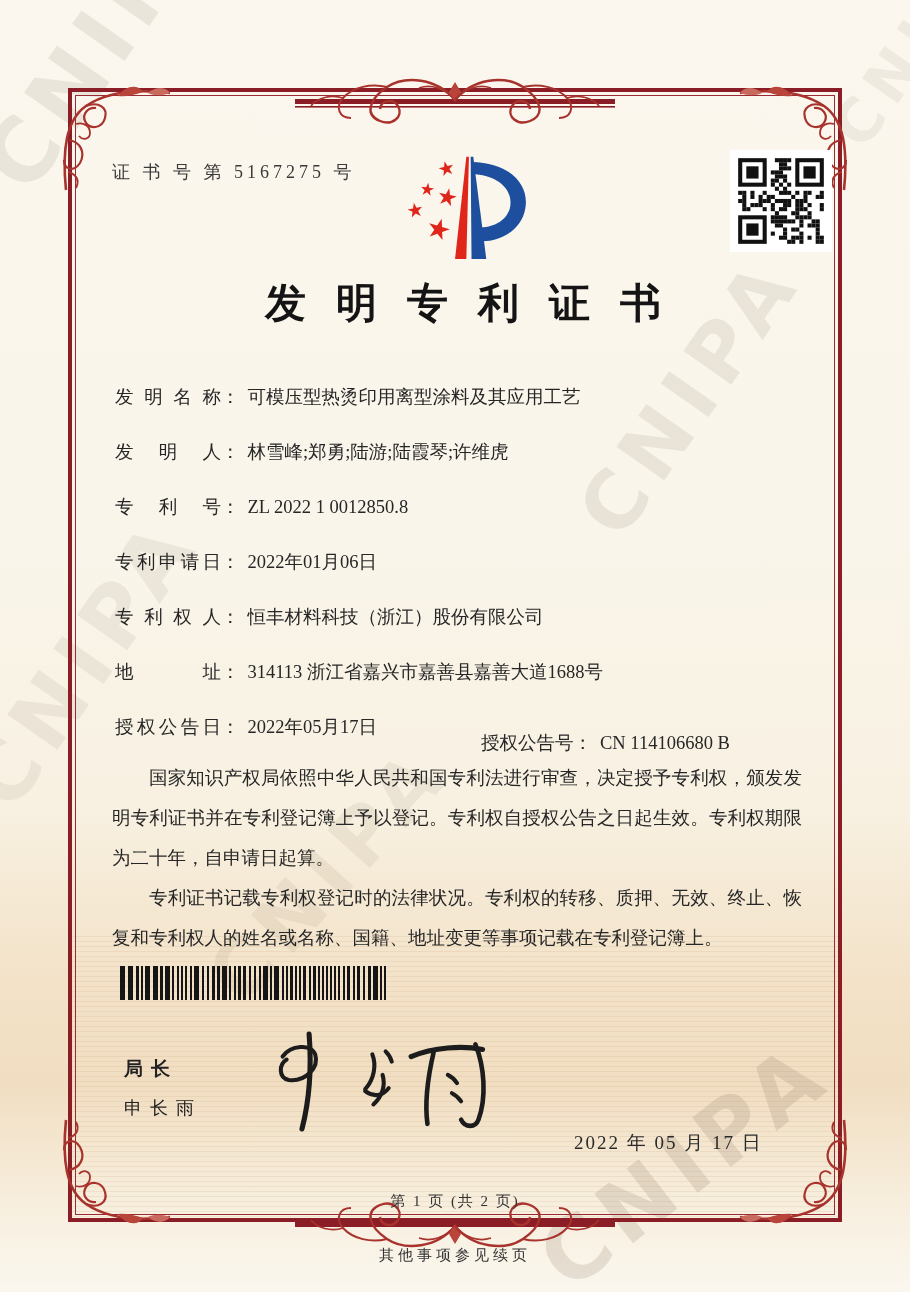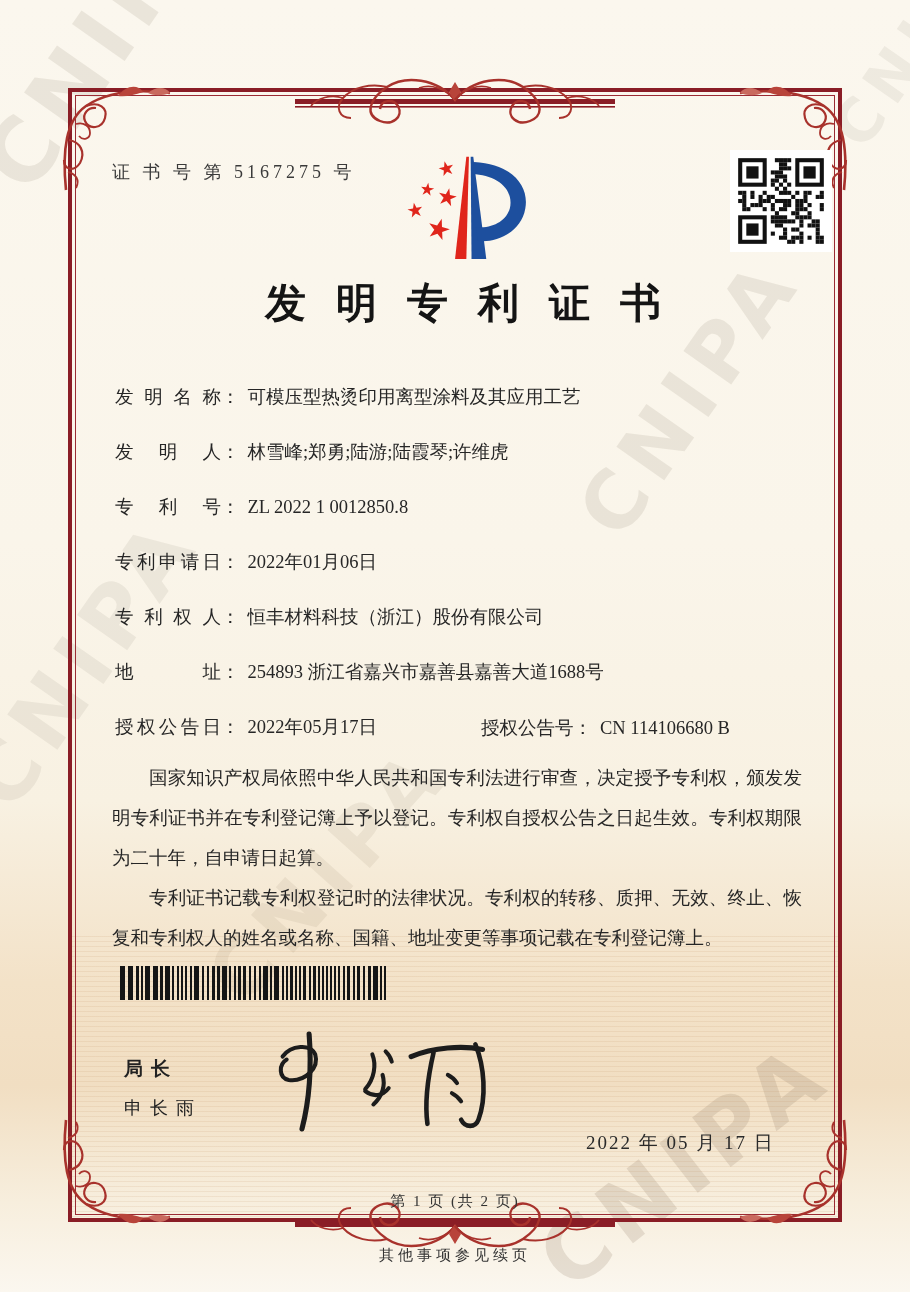--- a/index.html
+++ b/index.html
@@ -57,29 +57,29 @@
   }
   #fields{left:115px;top:384px;width:700px;font-size:18.5px;color:#262626;}
   .frow{height:28px;margin-bottom:27px;position:relative;white-space:nowrap;}
   .flabel{
     display:inline-block;width:106px;
     text-align:justify;text-align-last:justify;
     vertical-align:top;
   }
   .fcolon{display:inline-block;}
   .fvalue{display:inline-block;margin-left:8px;}
-  .rpair{position:absolute;left:366px;top:1px;}
+  .rpair{position:absolute;left:366px;top:16px;}
   #body-text{left:112px;top:758px;width:690px;font-size:18.5px;line-height:40px;
     color:#262626;text-align:justify;}
   #body-text p{margin:0;text-indent:2em;}
   #barcode{left:120px;top:966px;width:270px;height:34px;}
   #signer-title{left:124px;top:1056px;font-size:19px;letter-spacing:8px;color:#222;font-weight:bold;}
   #signer-name{left:124px;top:1096px;font-size:18px;letter-spacing:8px;color:#222;}
   #signature{left:252px;top:1028px;width:255px;height:106px;}
-  #issue-date{left:574px;top:1130px;font-size:19px;letter-spacing:2px;color:#2a2a2a;margin-left:12px;}
+  #issue-date{left:574px;top:1130px;font-size:19px;letter-spacing:2px;color:#2a2a2a;}
   #page-info{left:0;right:0;top:1192px;text-align:center;font-size:15px;
     letter-spacing:2px;color:#333;z-index:5;}
   #footer-note{left:0;right:0;top:1246px;text-align:center;font-size:15px;
     letter-spacing:4px;color:#333;}
 </style>
 </head>
 <body>
 
 <div id="page">
 
@@ -282,21 +282,21 @@
     <div class="frow">
       <span class="flabel">专利号</span><span class="fcolon">：</span><span class="fvalue">ZL 2022 1 0012850.8</span>
     </div>
     <div class="frow">
       <span class="flabel">专利申请日</span><span class="fcolon">：</span><span class="fvalue">2022年01月06日</span>
     </div>
     <div class="frow">
       <span class="flabel">专利权人</span><span class="fcolon">：</span><span class="fvalue">恒丰材料科技（浙江）股份有限公司</span>
     </div>
     <div class="frow">
-      <span class="flabel">地址</span><span class="fcolon">：</span><span class="fvalue">254893 浙江省嘉兴市嘉善县嘉善大道1688号</span>
+      <span class="flabel">地址</span><span class="fcolon">：</span><span class="fvalue">314113 浙江省嘉兴市嘉善县嘉善大道1688号</span>
     </div>
     <div class="frow">
       <span class="flabel">授权公告日</span><span class="fcolon">：</span><span class="fvalue">2022年05月17日</span>
       <span class="rpair">
         <span>授权公告号</span><span>：</span><span class="fvalue">CN 114106680 B</span>
       </span>
     </div>
   </div>
 
   <div class="abs" id="body-text">

